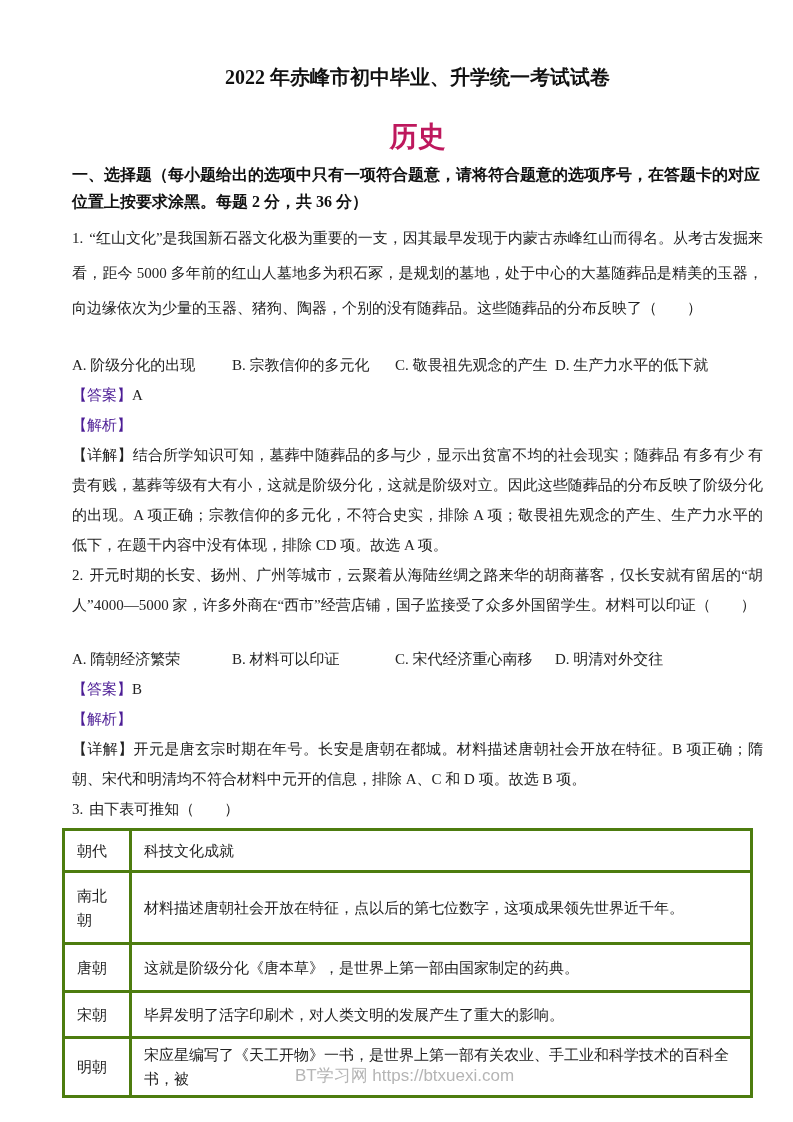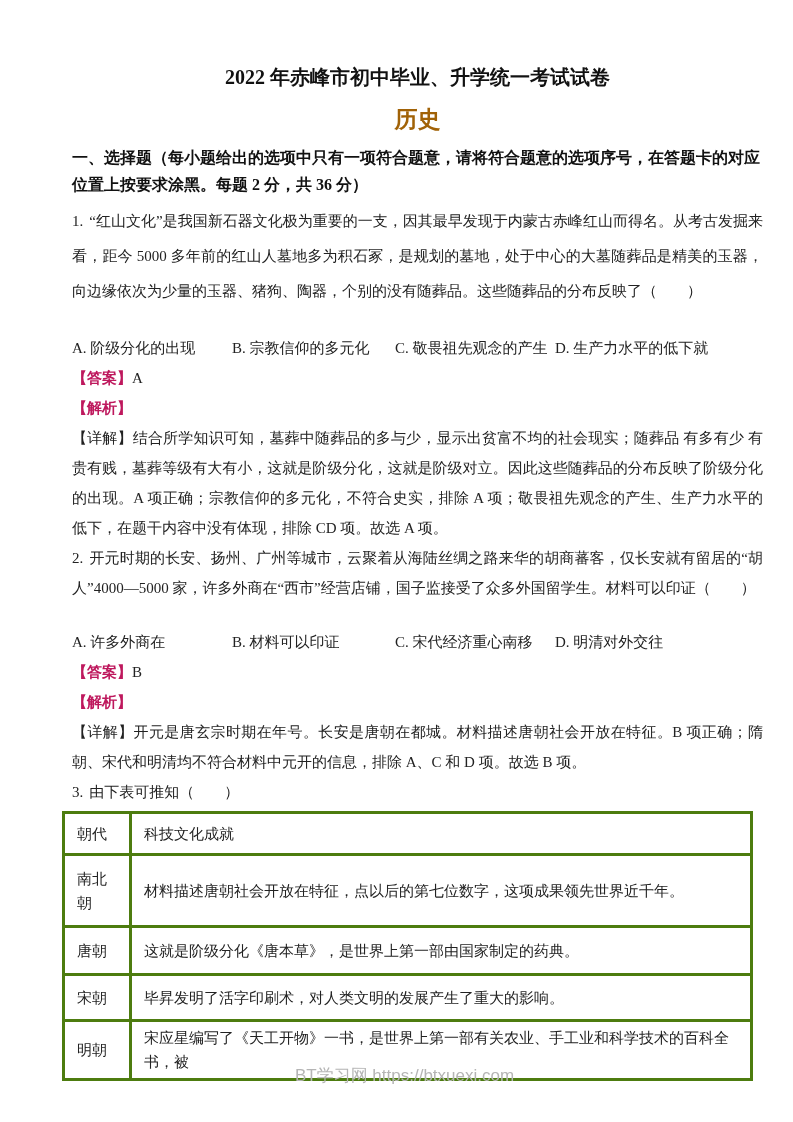--- a/index.html
+++ b/index.html
@@ -3,34 +3,34 @@
 <meta charset="utf-8">
 <style>
   html,body{margin:0;padding:0;background:#ffffff;}
   body{width:793px;height:1122px;overflow:hidden;
        font-family:"Liberation Serif","DejaVu Serif",serif;
        color:#222;}
   .page{position:relative;width:793px;height:816px;box-sizing:border-box;
         padding:62px 30px 0 72px;}
   .full-center{margin-left:-72px;margin-right:-30px;text-align:center;}
   h1.title{margin:0;font-size:20px;line-height:30px;font-weight:bold;color:#111;}
-  h2.subject{margin:13px 0 0;font-size:23px;line-height:30px;font-weight:bold;color:#a16207;}
+  h2.subject{margin:30px 0 0;font-size:28px;line-height:30px;font-weight:bold;color:#be185d;}
   p{margin:0;}
   .heading{margin-top:9px;font-size:16px;line-height:27px;font-weight:bold;color:#111;
            text-align:left;}
   .stem-wide{margin-top:6px;font-size:15px;line-height:35px;text-align:justify;}
   .stem{font-size:15px;line-height:30px;text-align:justify;}
   .line{font-size:15px;line-height:30px;}
   .detail{font-size:15px;line-height:30px;text-align:justify;}
   .qnum{margin-right:6px;}
   .opts span{display:inline-block;}
   .opts span:nth-child(1){min-width:160px;}
   .opts span:nth-child(2){min-width:163px;margin-top:24px;}
   .opts span:nth-child(3){min-width:160px;}
-  .blue{color:#be185d;font-weight:bold;}
+  .blue{color:#4c1d95;}
   table.data{border-collapse:collapse;margin:4px 0 0 -10px;width:691px;
              font-size:15px;color:#222;}
   table.data td{border:3px solid #4d7c0f;padding:4px 12px;vertical-align:middle;
                 text-align:left;line-height:24px;}
   td.col-dynasty{width:40px;}
   tr.r-head{height:42px;}
   tr.r-nbc{height:72px;}
   tr.r-tang{height:48px;}
   tr.r-song{height:46px;}
   tr.r-ming{height:46px;}
@@ -48,21 +48,21 @@
 
   <p class="heading">一、选择题（每小题给出的选项中只有一项符合题意，请将符合题意的选项序号，在答题卡的对应位置上按要求涂黑。每题 2 分，共 36 分）</p>
 
   <p class="stem-wide"><span class="qnum">1.</span><span>“红山文化”是我国新石器文化极为重要的一支，因其最早发现于内蒙古赤峰红山而得名。从考古发掘来看，距今 5000 多年前的红山人墓地多为积石冢，是规划的墓地，处于中心的大墓随葬品是精美的玉器，向边缘依次为少量的玉器、猪狗、陶器，个别的没有随葬品。这些随葬品的分布反映了（　　）</span></p>
   <p class="line opts"><span>A. 阶级分化的出现</span><span>B. 宗教信仰的多元化</span><span>C. 敬畏祖先观念的产生</span><span>D. 生产力水平的低下就</span></p>
   <p class="line"><span class="blue">【答案】</span><span>A</span></p>
   <p class="line"><span class="blue">【解析】</span></p>
   <p class="detail"><span>【详解】</span><span>结合所学知识可知，墓葬中随葬品的多与少，显示出贫富不均的社会现实；随葬品 有多有少 有贵有贱，墓葬等级有大有小，这就是阶级分化，这就是阶级对立。因此这些随葬品的分布反映了阶级分化的出现。A 项正确；宗教信仰的多元化，不符合史实，排除 A 项；敬畏祖先观念的产生、生产力水平的低下，在题干内容中没有体现，排除 CD 项。故选 A 项。</span></p>
 
   <p class="stem"><span class="qnum">2.</span><span>开元时期的长安、扬州、广州等城市，云聚着从海陆丝绸之路来华的胡商蕃客，仅长安就有留居的“胡人”4000—5000 家，许多外商在“西市”经营店铺，国子监接受了众多外国留学生。材料可以印证（　　）</span></p>
-  <p class="line opts"><span>A. 许多外商在</span><span>B. 材料可以印证</span><span>C. 宋代经济重心南移</span><span>D. 明清对外交往</span></p>
+  <p class="line opts"><span>A. 隋朝经济繁荣</span><span>B. 材料可以印证</span><span>C. 宋代经济重心南移</span><span>D. 明清对外交往</span></p>
   <p class="line"><span class="blue">【答案】</span><span>B</span></p>
   <p class="line"><span class="blue">【解析】</span></p>
   <p class="detail"><span>【详解】</span><span>开元是唐玄宗时期在年号。长安是唐朝在都城。材料描述唐朝社会开放在特征。B 项正确；隋朝、宋代和明清均不符合材料中元开的信息，排除 A、C 和 D 项。故选 B 项。</span></p>
 
   <p class="stem"><span class="qnum">3.</span><span>由下表可推知（　　）</span></p>
 
   <table class="data">
     <tbody>
       <tr class="r-head">
         <td class="col-dynasty">朝代</td>

